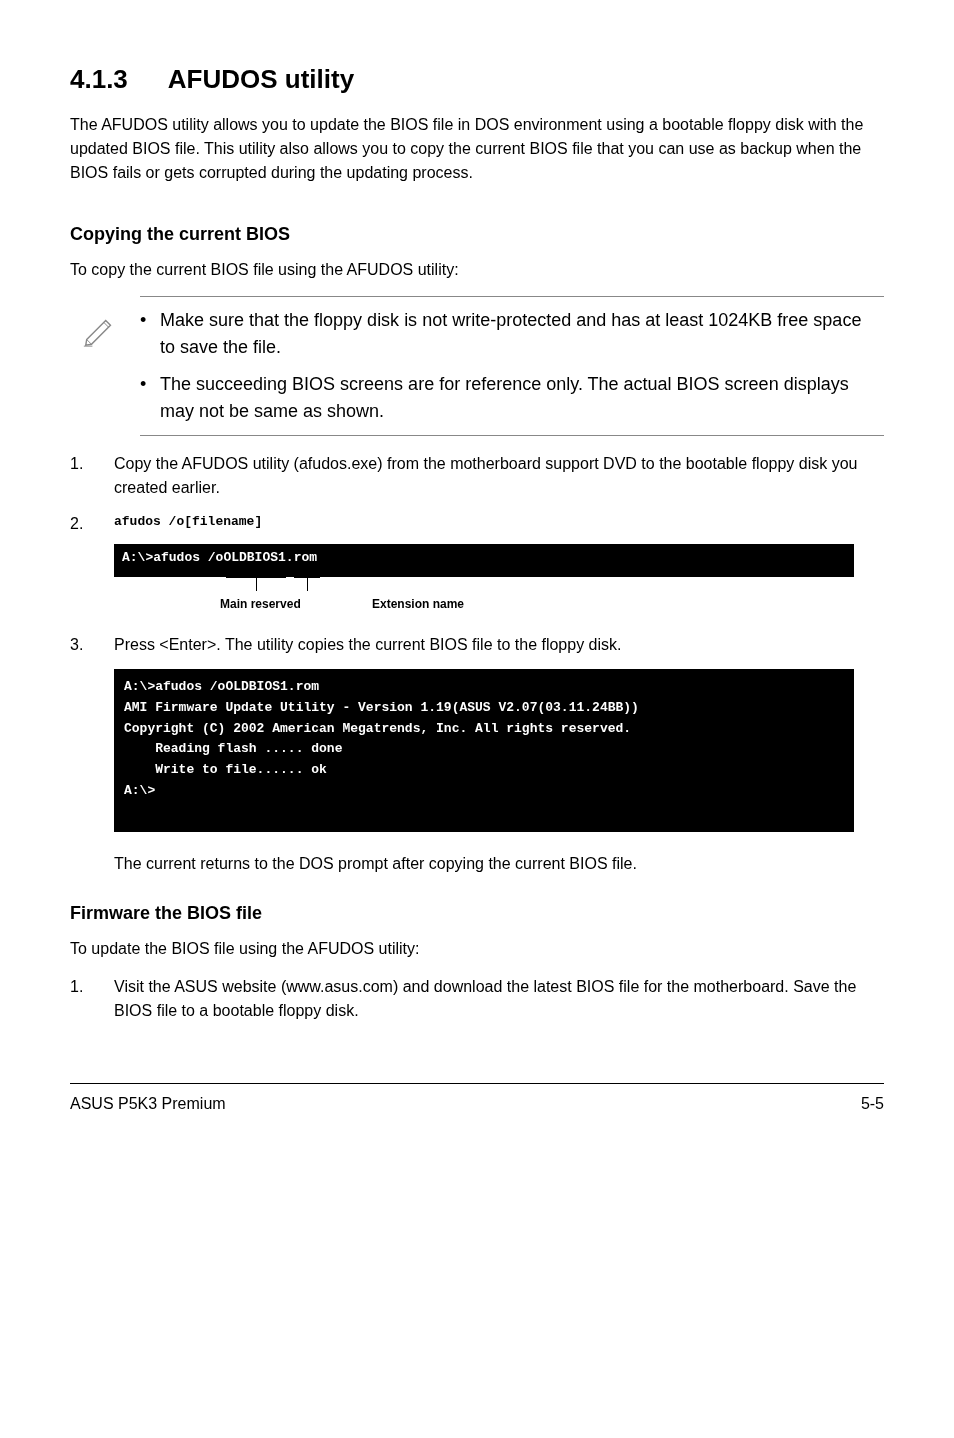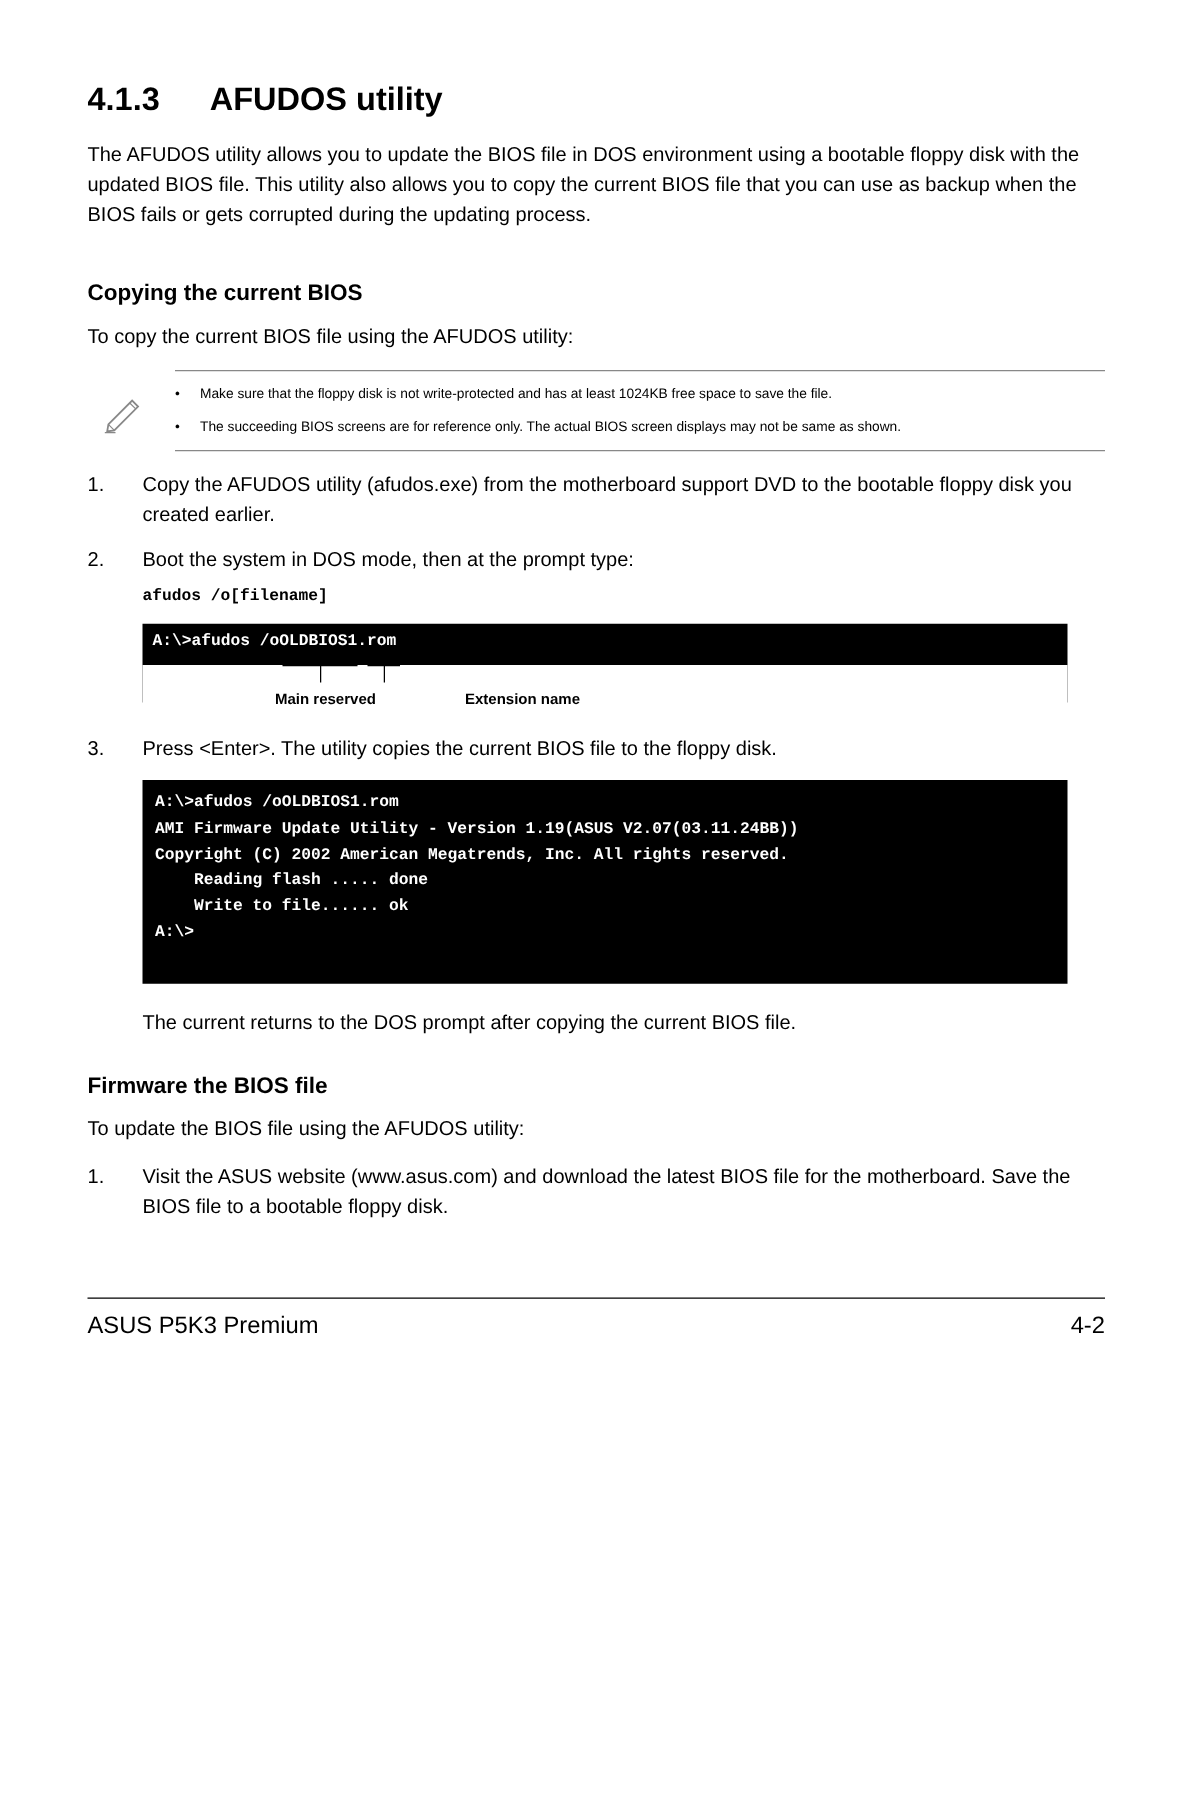--- a/index.html
+++ b/index.html
@@ -53,21 +53,21 @@
       padding-top: 4px;
       margin-left: -70px;
     }
     .note-content ul {
       list-style: none;
     }
     .note-content li {
       position: relative;
       padding-left: 30px;
       margin-bottom: 10px;
-      font-size: 11px;
+      font-size: 18px;
     }
     .note-content li:last-child {
       margin-bottom: 0;
     }
     .note-content li::before {
       content: "•";
       position: absolute;
       left: 10px;
       top: 0;
     }
@@ -168,21 +168,21 @@
     .after-terminal {
       margin-left: 44px;
       margin-bottom: 24px;
     }
     .footer {
       border-top: 1px solid #000;
       padding-top: 8px;
       margin-top: 60px;
       display: flex;
       justify-content: space-between;
-      font-size: 19px;
+      font-size: 16px;
       text-align: center;
     }
     .pencil-svg {
       width: 38px;
       height: 38px;
     }
   </style>
 </head>
 <body>
 
@@ -211,21 +211,20 @@
       <li>The succeeding BIOS screens are for reference only. The actual BIOS screen displays may not be same as shown.</li>
     </ul>
   </div>
 </div>
 
 <ol class="steps">
   <li>
     <span>Copy the AFUDOS utility (afudos.exe) from the motherboard support DVD to the bootable floppy disk you created earlier.</span>
   </li>
   <li>
-    <span>Boot the system in DOS mode, then at the prompt type:</span>
     <span class="code-inline">afudos /o[filename]</span>
   </li>
 </ol>
 
 <div class="terminal-small">
   <span>A:\&gt;afudos /oOLDBIOS1.rom</span>
   <div class="filename-markers">
     <div class="marker-line main"></div>
     <div class="marker-tick" style="left:142px"></div>
     <div class="marker-line ext"></div>
@@ -262,14 +261,14 @@
 <p class="subintro">To update the BIOS file using the AFUDOS utility:</p>
 
 <ol class="steps">
   <li>
     <span>Visit the ASUS website (www.asus.com) and download the latest BIOS file for the motherboard. Save the BIOS file to a bootable floppy disk.</span>
   </li>
 </ol>
 
 <div class="footer">
   <span>ASUS P5K3 Premium</span>
-  <span>4-2</span>
+  <span>5-5</span>
 </div>
 
 </body></html>

